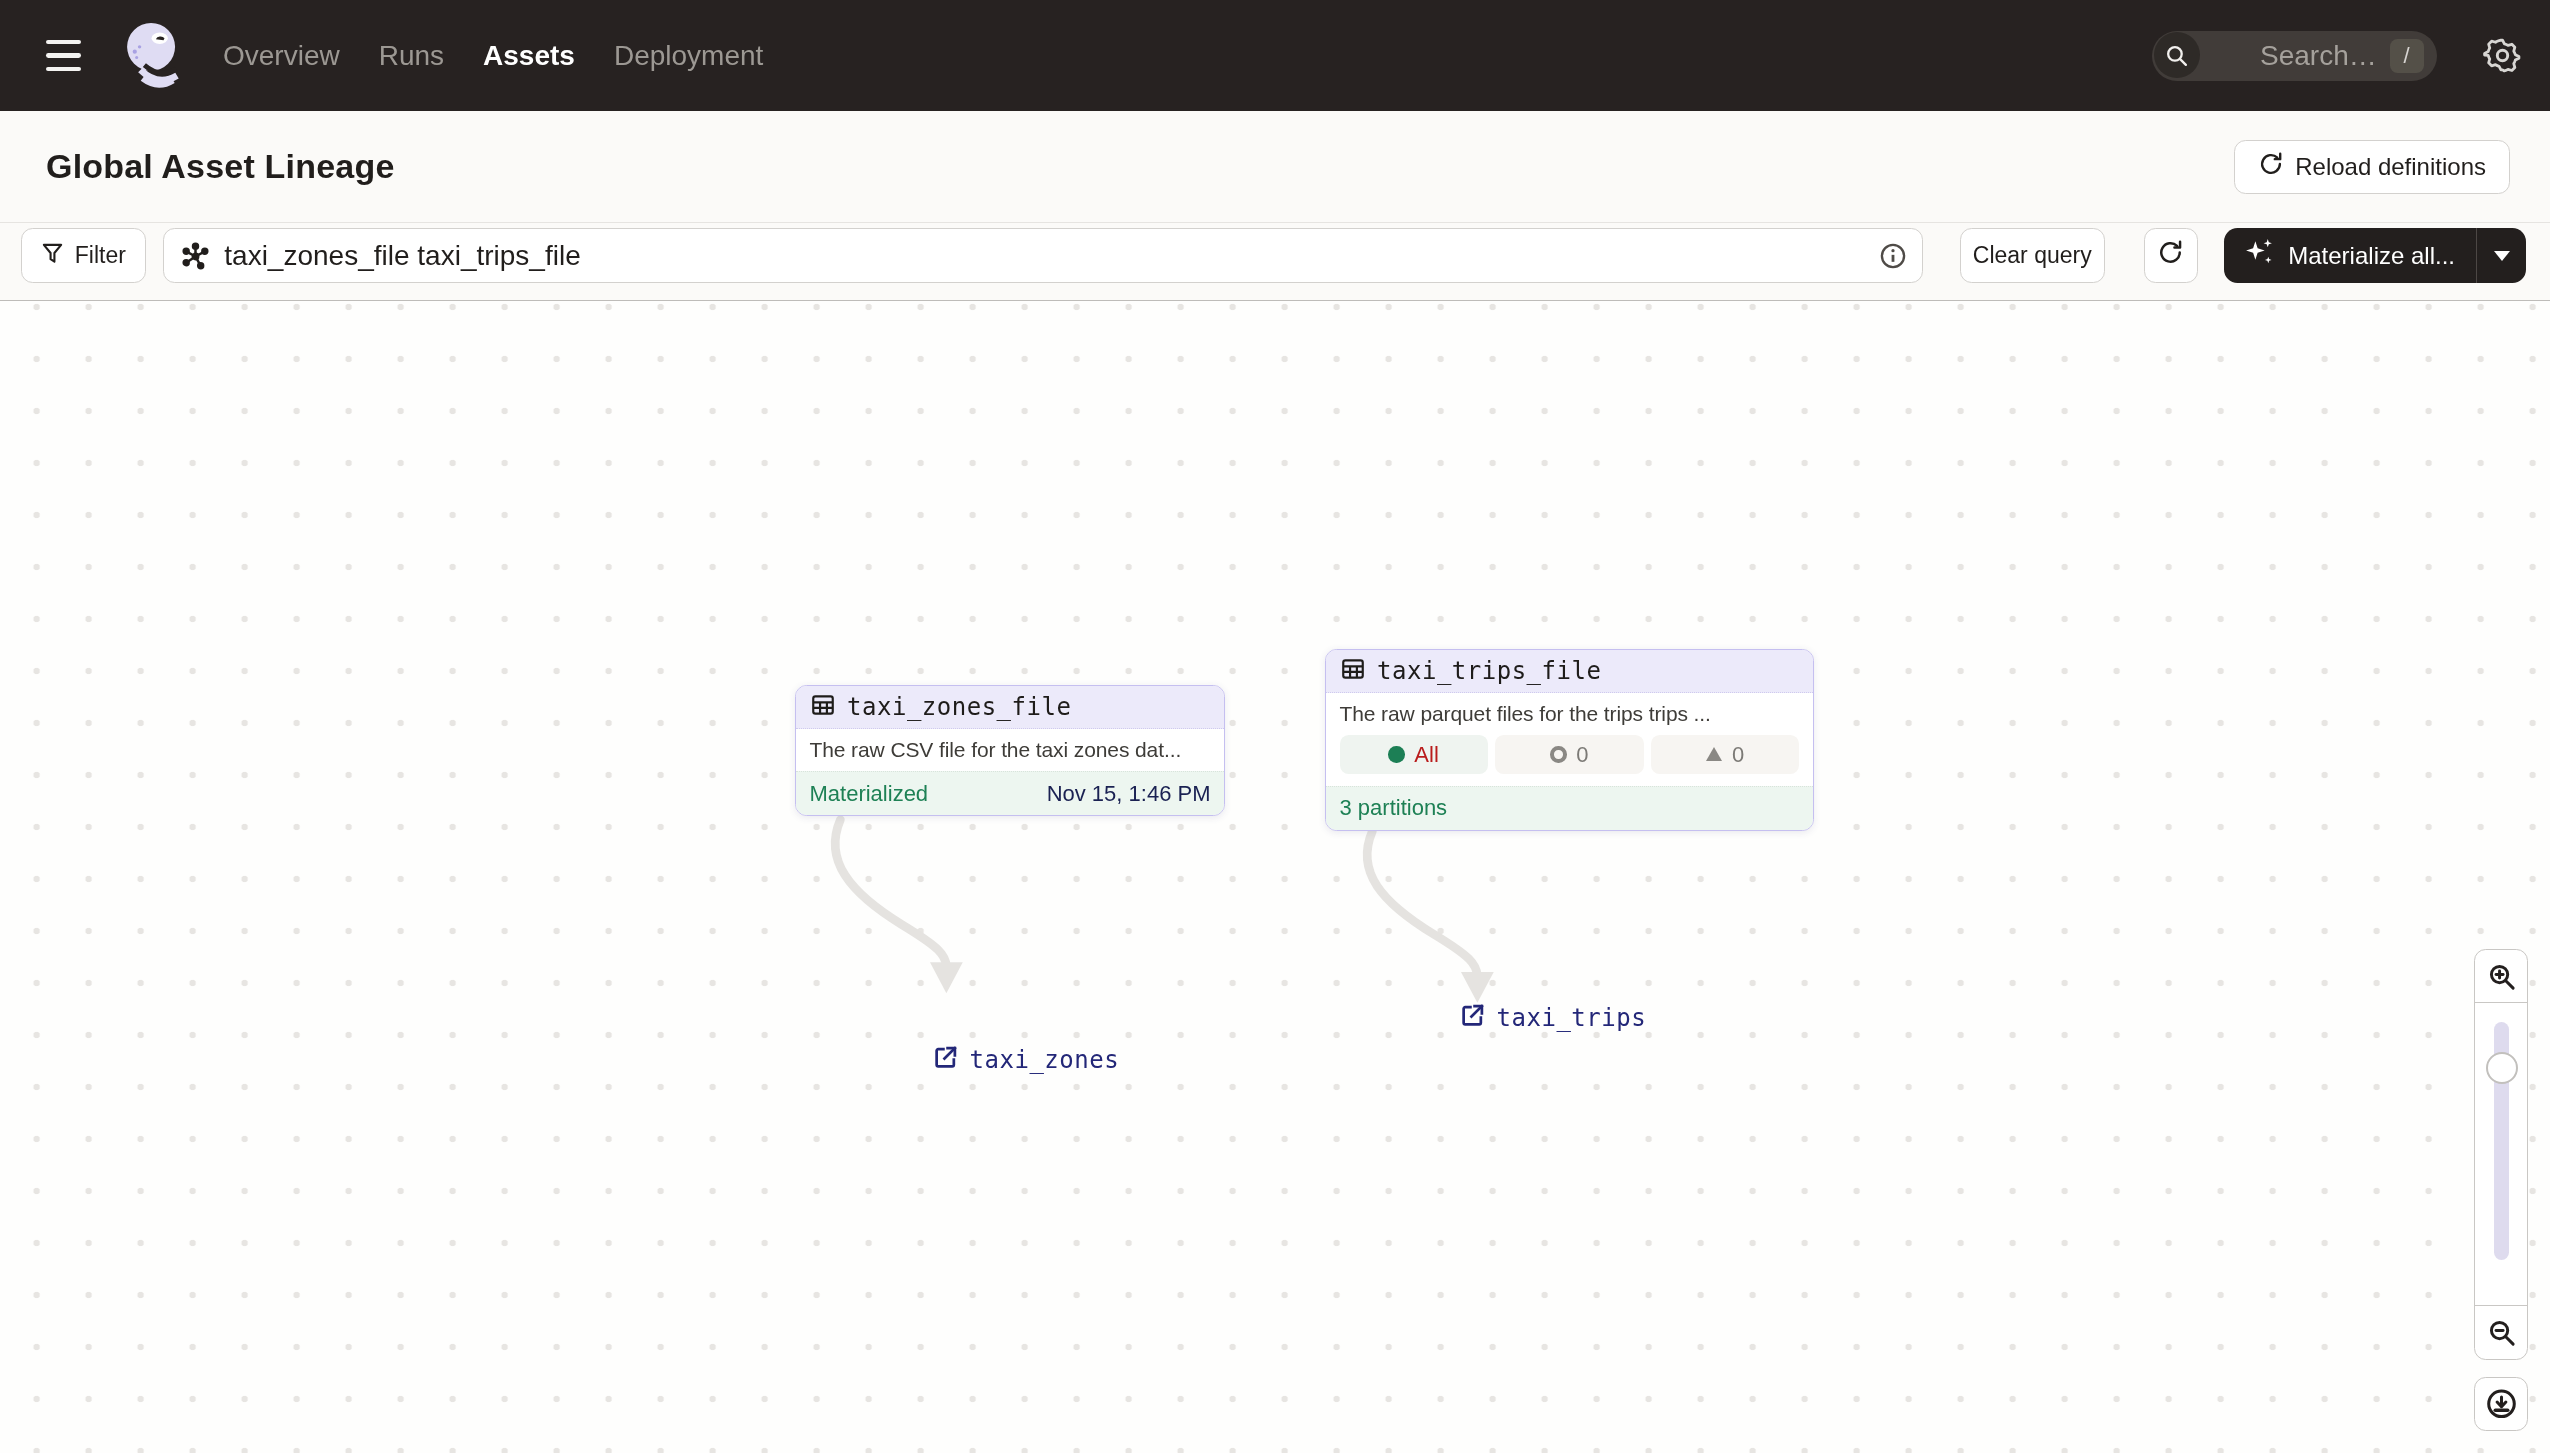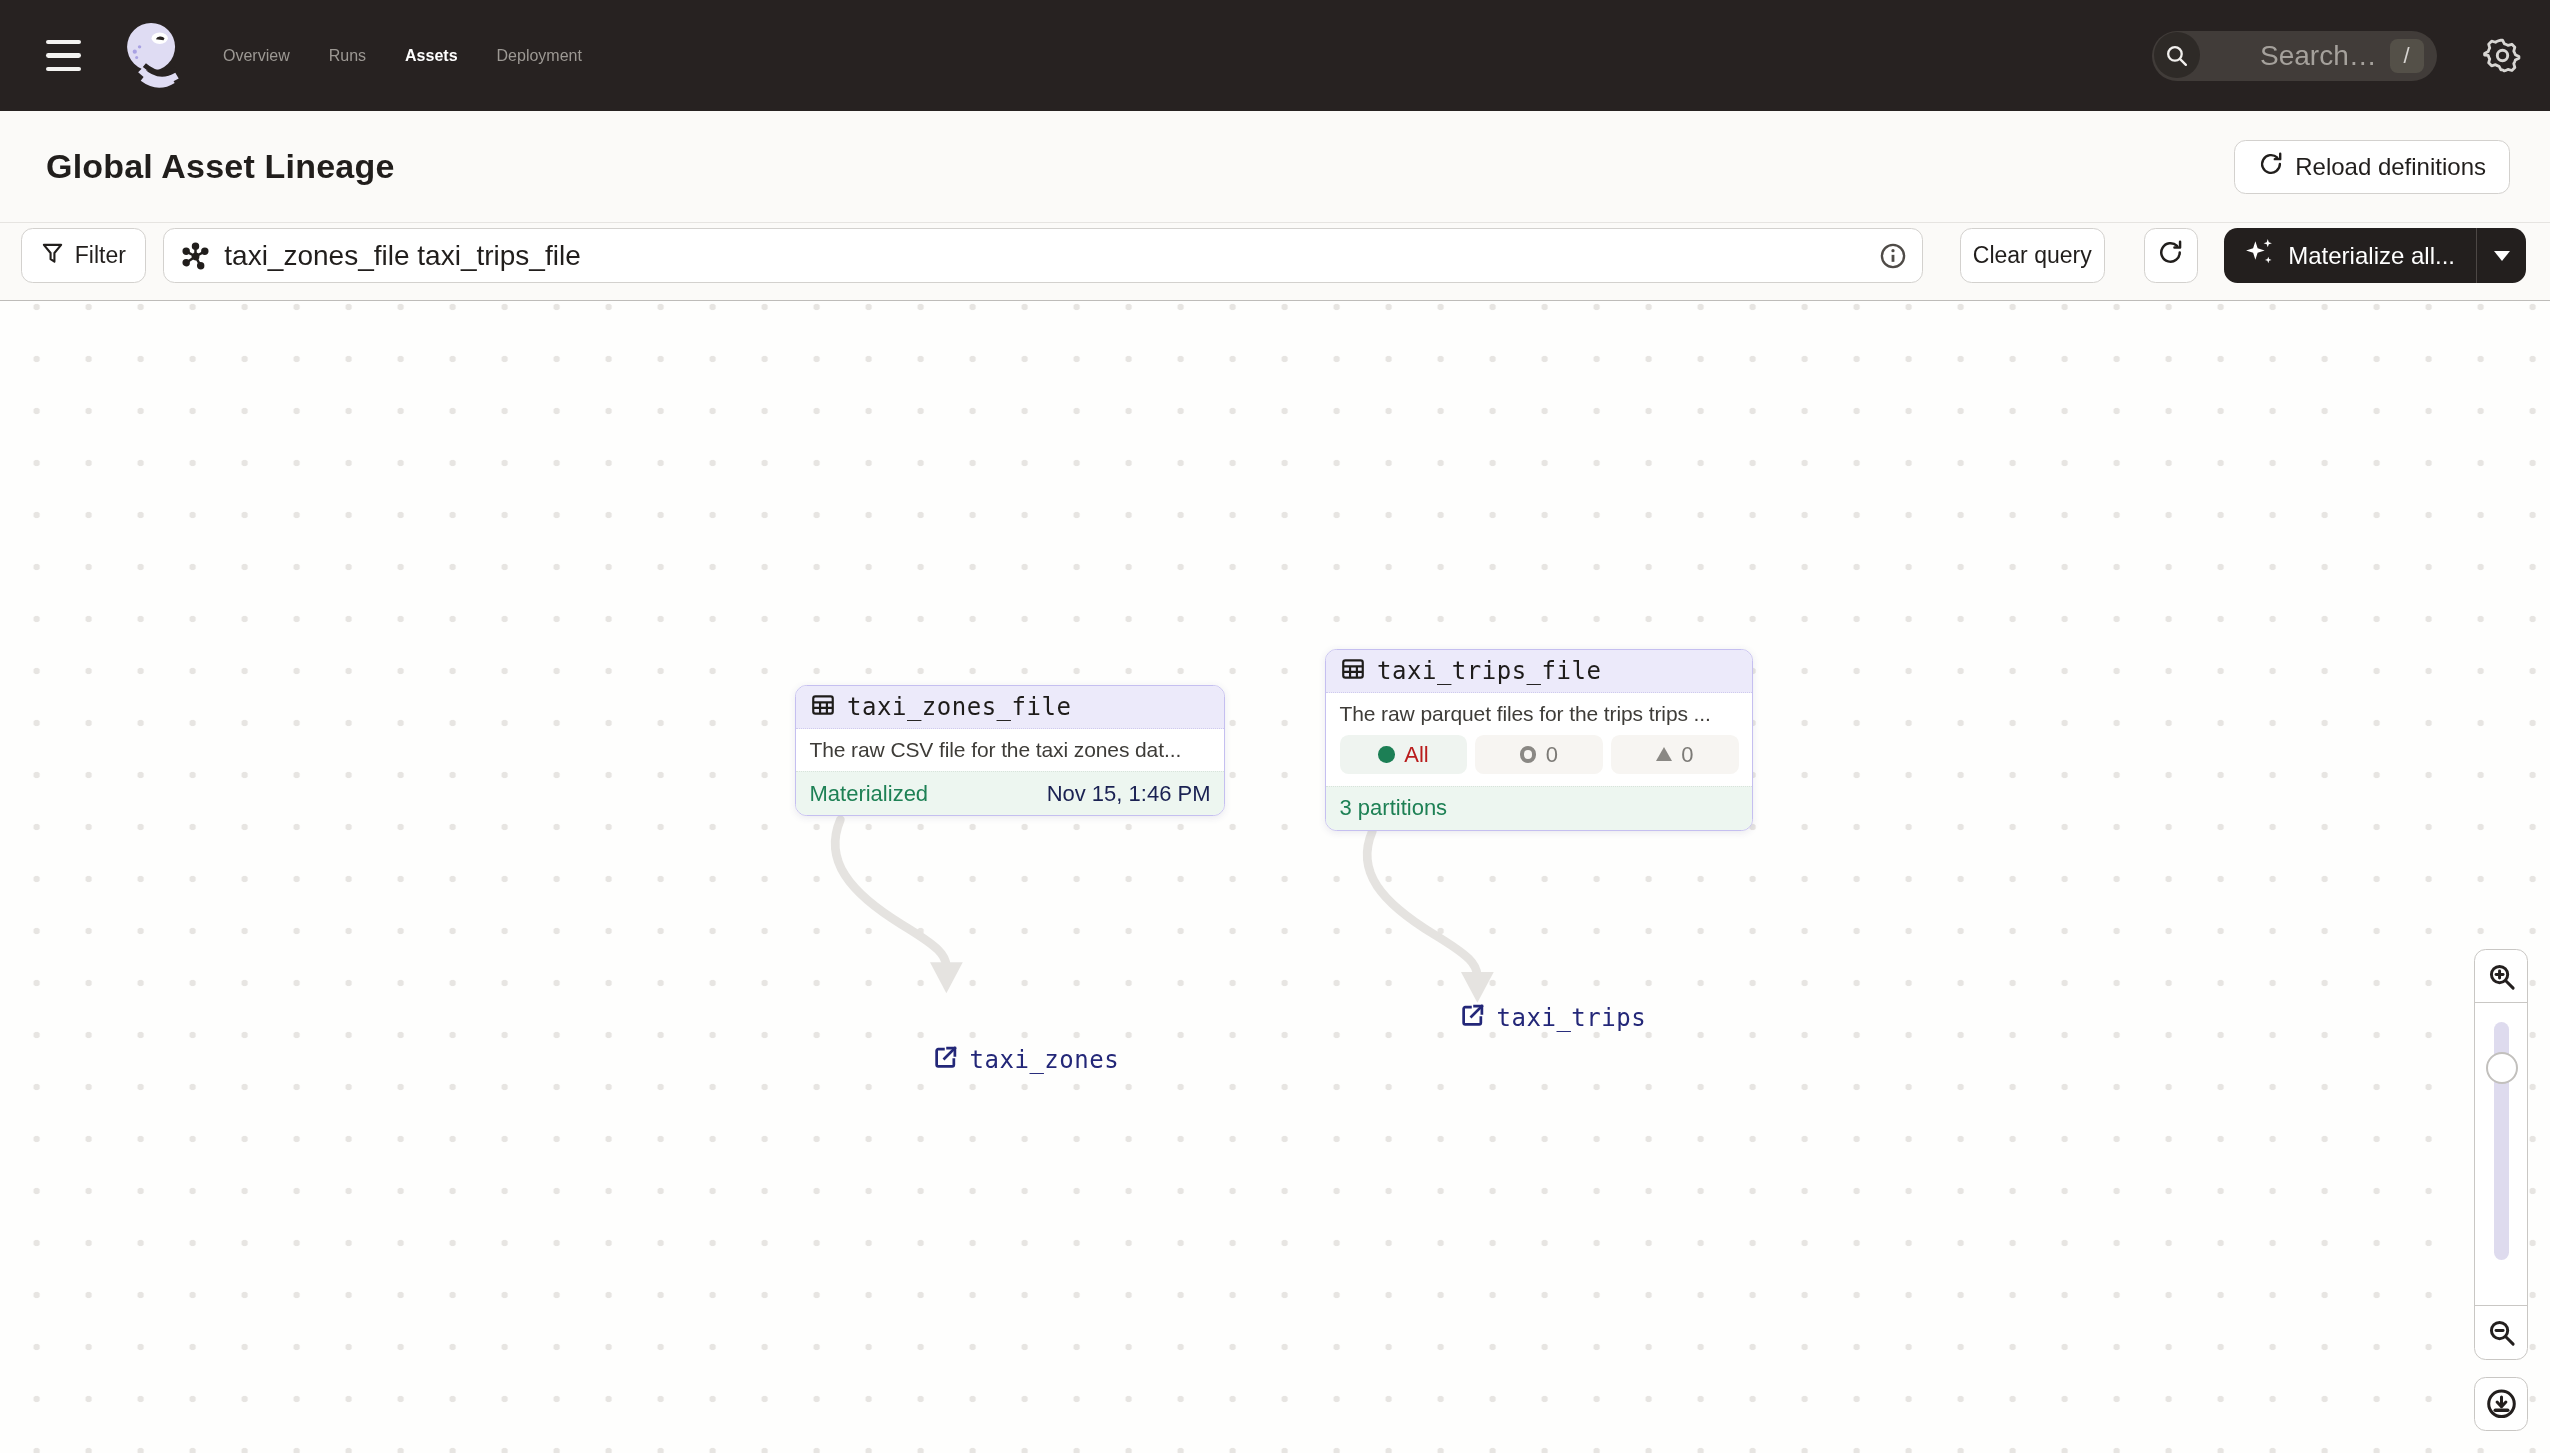--- a/index.html
+++ b/index.html
@@ -7,21 +7,21 @@
   body { font-family:"Liberation Sans","DejaVu Sans",sans-serif; background:#FBFAF8; position:relative; }
 
   
   .navbar { position:absolute; left:0; top:0; width:2550px; height:111px; background:#272221;
             display:flex; align-items:center; }
   .hamburger { margin-left:46px; width:52px; height:52px; display:flex; flex-direction:column;
                justify-content:center; gap:8.7px; cursor:pointer; }
   .hamburger span { display:block; width:35px; height:4.8px; background:#F4F3F1; border-radius:2.4px; }
   .logo-wrap { margin-left:23px; width:67px; height:75px; display:flex; align-items:center; }
   .nav-links { display:flex; align-items:center; margin-left:35px; gap:39px; }
-  .nav-link { font-size:16px; color:#9C9893; cursor:pointer; }
+  .nav-link { font-size:28px; color:#9C9893; cursor:pointer; }
   .nav-link.active { color:#FFFFFF; font-weight:700; }
   .nav-right { margin-left:auto; display:flex; align-items:center; margin-right:27px; }
   .search-pill { position:relative; width:285px; height:50px; background:#413C39; border-radius:25px;
                  display:flex; align-items:center; }
   .search-circle { position:absolute; left:1.9px; top:1.9px; width:46px; height:46px; border-radius:50%;
                    background:#2E2A27; display:flex; align-items:center; justify-content:center; }
   .search-input { position:absolute; left:60px; top:0; width:154px; height:50px; background:transparent;
                   border:none; outline:none; font-size:28px; color:#ffffff;
                   font-family:"Liberation Sans","DejaVu Sans",sans-serif;margin-left:48px; }
   .search-input::placeholder { color:#A5A19C; opacity:1; }
@@ -65,21 +65,21 @@
   
   .canvas { position:absolute; left:0; top:301px; width:2550px; height:1153px; background:#FEFEFD;
             background-image:radial-gradient(circle, #E7E5E2 3px, rgba(0,0,0,0) 3.6px);
             background-size:52px 52px; background-position:10.6px 32px; }
   .edges { position:absolute; left:0; top:0; }
 
   
   .asset-node { position:absolute; background:#FFFFFF; border:1.9px solid #C5BFF0; border-radius:11.6px;
                 box-shadow:0 1.9px 7.7px rgba(60,55,120,.10); overflow:hidden; cursor:pointer; }
   .node-zones { left:795px; top:384px; width:430px; }
-  .node-trips { left:1325px; top:348px; width:428px; }
+  .node-trips { left:1325px; top:348px; width:489px; }
   .node-head { height:43px; background:#ECEAFA; border-bottom:1px dotted #CFCAEE; display:flex;
                align-items:center; gap:11.6px; padding:0 13.5px; }
   .node-title { font-family:"DejaVu Sans Mono","Liberation Mono",monospace; font-size:24px; font-weight:500;
                 color:#1E1C1A; letter-spacing:0.5px; white-space:nowrap; }
   .node-desc { height:42px; display:flex; align-items:center; padding:0 13.5px; font-size:21px; color:#3E3C38;
                white-space:nowrap; overflow:hidden; letter-spacing:-0.1px; }
   .node-foot { height:44px; border-top:1px dotted #D8E3DB; background:#EDF6F0; display:flex;
                align-items:center; justify-content:space-between; padding:0 13.5px; font-size:22px; }
   .status-green { color:#1E8155; }
   .ts-navy { color:#1A2152; }

